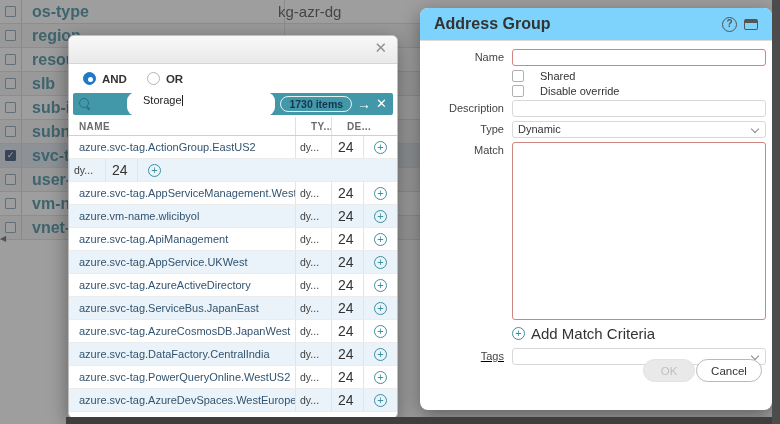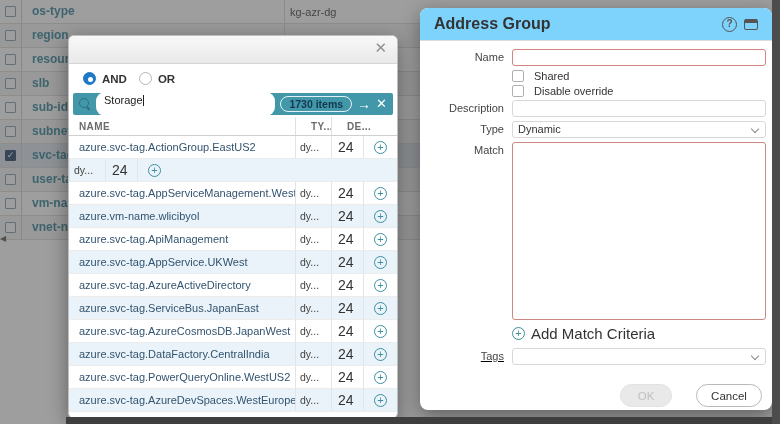--- a/index.html
+++ b/index.html
@@ -7,43 +7,43 @@
   body { position:relative; font-family:"Liberation Sans", sans-serif; background:#ffffff; }
 
   
   .bg-table { position:absolute; left:0; top:0; width:780px; z-index:1; }
   .bg-row { display:flex; height:24px; align-items:center; border-bottom:1px solid #d9d9d9; background:#ffffff; position:relative; }
   .bg-row.alt { background:#f4f4f4; }
   .bg-row.selected { background:#dbe2ea; }
   .bg-cb-cell { width:22px; display:flex; justify-content:center; align-items:center; border-right:1px solid #cfcfcf; height:100%; flex:0 0 22px; }
   .bg-cb { width:11px; height:11px; border:1px solid #7a98a8; background:#fdfdfd; border-radius:1px; font-size:9px; line-height:9px; color:#fff; text-align:center; }
   .bg-cb.checked { background:#1d3a5f; border-color:#1d3a5f; }
-  .bg-name { flex:0 0 263px; padding-left:10px; font-size:12px; font-weight:600; color:#2a7e96; border-right:1px solid #d6d6d6; height:100%; line-height:23px; white-space:nowrap; overflow:hidden; }
-  .bg-val  { position:absolute; left:290px; font-size:11px; color:#3a3a3a; }
+  .bg-name { flex:0 0 263px; padding-left:10px; font-size:16px; font-weight:600; color:#2a7e96; border-right:1px solid #d6d6d6; height:100%; line-height:23px; white-space:nowrap; overflow:hidden; }
+  .bg-val  { position:absolute; left:278px; font-size:15px; color:#3a3a3a; }
   .bg-val2 { position:absolute; left:555px; font-size:11px; color:#3a3a3a; }
   .collapse-arrow { position:absolute; left:0px; top:234px; font-size:8px; color:#555; z-index:2; }
 
   
   .overlay { position:absolute; inset:0; background:rgba(78,78,78,0.55); z-index:5; }
 
   
   .popup { position:absolute; left:68px; top:35px; width:330px; height:384px; background:#ffffff; border:1px solid #bfbfbf; border-radius:6px; box-shadow:0 6px 20px rgba(0,0,0,0.4); z-index:10; overflow:hidden; }
   .pp-header { height:28px; background:linear-gradient(#f8f8f8,#e9e9e9); border-bottom:1px solid #d5d5d5; position:relative; }
   .pp-close { position:absolute; right:10px; top:3px; font-size:15px; color:#909090; cursor:pointer; }
-  .pp-radios { display:flex; align-items:center; gap:12px; padding:8px 14px 6px 14px; }
+  .pp-radios { display:flex; align-items:center; gap:20px; padding:8px 14px 6px 14px; }
   .radio-opt { display:flex; align-items:center; gap:6px; }
   .radio { width:13px; height:13px; border-radius:50%; border:1px solid #b5b5b5; background:#fff; position:relative; }
   .radio.sel { background:#1f78c8; border-color:#1f78c8; }
   .radio.sel::after { content:""; position:absolute; left:4px; top:4px; width:5px; height:5px; border-radius:50%; background:#fff; }
   .radio-label { font-size:11.5px; font-weight:600; color:#333; }
   .pp-search { margin:2px 4px; height:22px; background:#4298a8; border-radius:2px; display:flex; align-items:center; padding:0 6px; gap:5px; }
   .mag { width:12px; height:12px; flex:0 0 12px; position:relative; }
   .mag::before { content:""; position:absolute; left:0; top:0; width:8px; height:8px; border:1.5px solid #2d6f80; border-radius:50%; }
   .mag::after { content:""; position:absolute; left:8px; top:8px; width:4px; height:1.5px; background:#2d6f80; transform:rotate(45deg); transform-origin:left center; }
-  .pp-input { flex:1; height:24px; background:#fff; border-radius:9px; padding:0 8px; font-size:11px; color:#222; line-height:16px; white-space:nowrap; overflow:hidden; }
+  .pp-input { flex:1; height:24px; background:#fff; border-radius:9px; padding:0 16px; font-size:11px; color:#222; line-height:16px; white-space:nowrap; overflow:hidden;margin-left:31px; }
   .caret { display:inline-block; width:1px; height:11px; background:#222; vertical-align:-2px; }
   .count-badge { height:16px; line-height:14px; border:1px solid rgba(255,255,255,0.85); border-radius:9px; padding:0 8px; font-size:10.5px; font-weight:600; color:#14374f; white-space:nowrap; }
   .go-arrow { color:#fff; font-size:14px; font-weight:bold; line-height:20px; cursor:pointer; }
   .clear-x { color:#fff; font-size:13px; line-height:20px; cursor:pointer; }
   .pp-colhead { display:flex; height:19px; align-items:center; border-bottom:1px solid #cfcfcf; background:#fff; }
   .pp-colhead .c-name { flex:1; padding-left:10px; font-size:10px; font-weight:700; letter-spacing:0.4px; color:#6b6b6b; }
   .pp-colhead .c-type, .pp-row .c-type { width:36px; flex:0 0 36px; }
   .pp-colhead .c-det,  .pp-row .c-det  { width:32px; flex:0 0 32px; }
   .pp-colhead .c-add,  .pp-row .c-add  { width:34px; flex:0 0 34px; display:flex; justify-content:center; align-items:center; }
   .pp-colhead .c-type, .pp-colhead .c-det { font-size:10px; font-weight:700; letter-spacing:0.4px; color:#6b6b6b; border-left:1px solid #e0e0e0; height:100%; line-height:19px; padding-left:15px; }
@@ -62,31 +62,31 @@
   .dlg-title { font-size:16px; font-weight:700; color:#333; flex:1; }
   .dlg-icons { display:flex; align-items:center; gap:7px; }
   .help-icon { width:15px; height:15px; border:1.5px solid #555; border-radius:50%; font-size:10px; font-weight:700; color:#555; text-align:center; line-height:12px; cursor:pointer; }
   .win-icon { width:14px; height:11px; border:1.5px solid #555; border-top:4px solid #555; border-radius:2px; cursor:pointer; }
   .dlg-body { padding:8px 6px 0 0; position:relative; height:369px; }
   .frow { display:flex; align-items:flex-start; margin-bottom:4px; }
   .flabel { width:92px; flex:0 0 92px; text-align:right; padding-right:8px; font-size:11px; color:#444; line-height:17px; }
   .ffield { flex:1; }
   .tinput { width:100%; height:17px; border:1px solid #d8d8d8; border-radius:3px; background:#fff; font-size:11px; color:#333; line-height:15px; padding:0 5px; }
   .tinput.err { border-color:#d4837f; }
-  .cbrow { margin:0 0 3px 92px; display:flex; align-items:flex-start; gap:10px; }
+  .cbrow { margin:0 0 3px 92px; display:flex; align-items:flex-start; gap:16px; }
   .dlg-cb { width:12px; height:12px; border:1px solid #b0b0b0; border-radius:2px; background:#fff; }
   .cb-label { font-size:11px; color:#333; }
   .selectbox { position:relative; width:100%; height:17px; border:1px solid #d8d8d8; border-radius:3px; background:#fff; font-size:11px; color:#333; line-height:15px; padding:0 18px 0 5px; }
   .chev { position:absolute; right:7px; top:4px; width:6px; height:6px; border-right:1.5px solid #888; border-bottom:1.5px solid #888; transform:rotate(45deg); }
   .match-area { width:100%; height:178px; border:1px solid #cc8880; border-radius:3px; background:#fff; }
   .addmatch { display:flex; align-items:center; gap:6px; margin:5px 0 6px 92px; cursor:pointer; }
   .addmatch .plus-circle { width:13px; height:13px; }
   .addmatch-label { font-size:15px; color:#333; }
   .tagsrow { margin-top:6px;text-decoration:underline; }
-  .dlg-buttons { position:absolute; right:10px; bottom:3px; display:flex; gap:24px; }
+  .dlg-buttons { position:absolute; right:10px; bottom:28px; display:flex; gap:1px; }
   .btn { height:23px; border-radius:12px; font-size:11.5px; display:flex; align-items:center; justify-content:center; cursor:pointer; }
   .btn-ok { width:52px; background:#e9e9e9; color:#c0c0c0; border:1px solid #e2e2e2; }
   .btn-cancel { width:66px; background:#fff; color:#333; border:1px solid #b9b9b9; }
 
   
   .bottom-bar { position:absolute; left:66px; right:0; bottom:0; height:7px; background:#3e3e3e; z-index:30; }
   .right-bar { position:absolute; top:0; right:0; width:8px; height:100%; background:#4c4c4c; z-index:30; }
 </style>
 </head>
 <body>

